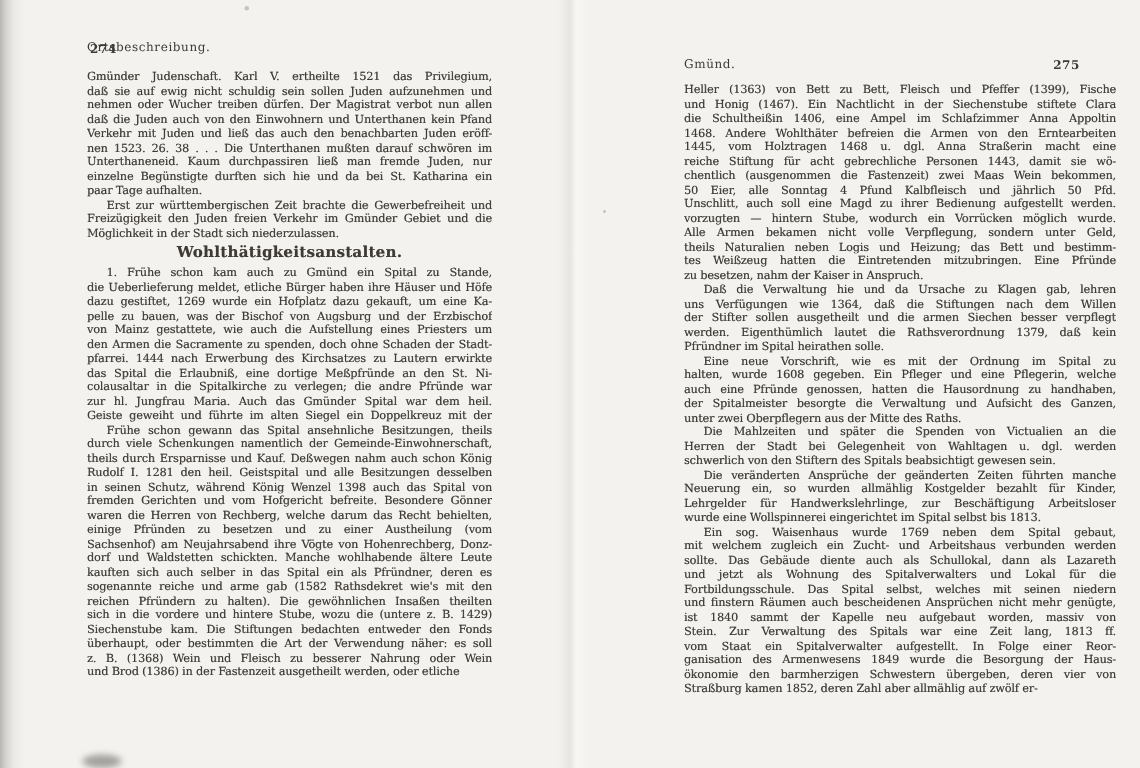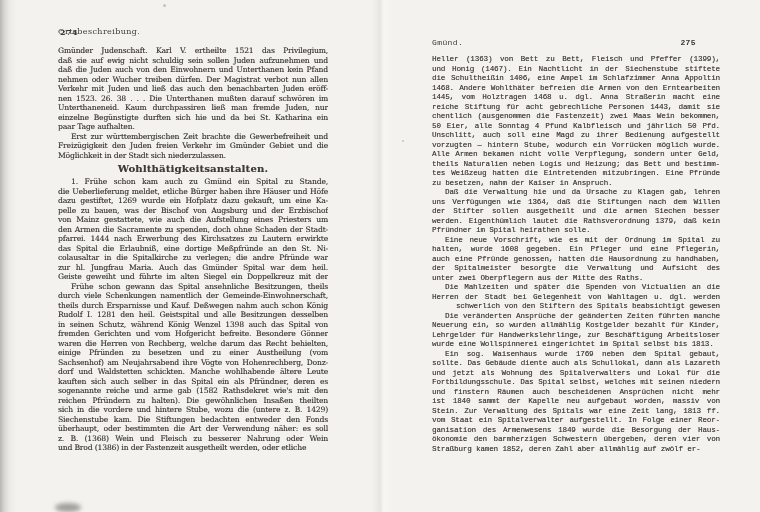--- a/index.html
+++ b/index.html
@@ -23,21 +23,21 @@
     position:absolute;left:55px;top:503px;width:26px;height:9px;
     background:rgba(96,95,92,0.55);border-radius:50%;filter:blur(2px);
   }
   .speck{position:absolute;background:rgba(110,108,102,0.35);border-radius:50%;}
   .speck.s1{left:163px;top:4px;width:3px;height:3px;}
   .speck.s2{left:402px;top:140px;width:2px;height:2px;}
   .speck.s3{left:498px;top:136px;width:2px;height:2px;}
 
   .page{position:absolute;}
   .page-left{left:58px;top:27px;width:270px;}
-  .page-right{left:432px;top:38px;width:288px;font-family:Liberation Mono, monospace;}
+  .page-right{left:456px;top:38px;width:288px;}
 
   .pagehead{position:relative;height:19px;font-size:8px;letter-spacing:0.4px;}
   .page-right .pagehead{height:17px;}
   .pagenum{position:absolute;top:0;font-weight:bold;font-size:8px;}
   .pagenum.pn-left{left:2px;}
   .pagenum.pn-right{right:24px;}
   .runtitle{position:absolute;top:0;left:0;right:0;}
 
   .body{text-shadow:0.2px 0 0 rgba(62,58,52,0.55);}
   .line{
@@ -65,22 +65,22 @@
   <div class="speck s3"></div>
 
   <div class="page page-left">
     <div class="pagehead">
       <span class="pagenum pn-left">274</span>
       <span class="runtitle">Ortsbeschreibung.</span>
     </div>
     <div class="body">
         <div class="line">Gmünder Judenschaft.  Karl V. ertheilte 1521 das Privilegium,</div>
         <div class="line">daß sie auf ewig nicht schuldig sein sollen Juden aufzunehmen und</div>
+        <div class="line">nehmen oder Wucher treiben dürfen. Der Magistrat verbot nun allen</div>
         <div class="line">daß die Juden auch von den Einwohnern und Unterthanen kein Pfand</div>
-        <div class="line">nehmen oder Wucher treiben dürfen. Der Magistrat verbot nun allen</div>
         <div class="line">Verkehr mit Juden und ließ das auch den benachbarten Juden eröff-</div>
         <div class="line">nen 1523. 26. 38 . . .  Die Unterthanen mußten darauf schwören im</div>
         <div class="line">Unterthaneneid.  Kaum durchpassiren ließ man fremde Juden, nur</div>
         <div class="line">einzelne Begünstigte durften sich hie und da bei St. Katharina ein</div>
         <div class="line last">paar Tage aufhalten.</div>
         <div class="line indent">Erst zur württembergischen Zeit brachte die Gewerbefreiheit und</div>
         <div class="line">Freizügigkeit den Juden freien Verkehr im Gmünder Gebiet und die</div>
         <div class="line last">Möglichkeit in der Stadt sich niederzulassen.</div>
         <div class="sect-heading">Wohlthätigkeitsanstalten.</div>
         <div class="line indent">1. Frühe schon kam auch zu Gmünd ein Spital zu Stande,</div>
@@ -146,20 +146,21 @@
         <div class="line">der Spitalmeister besorgte die Verwaltung und Aufsicht des Ganzen,</div>
         <div class="line last">unter zwei Oberpflegern aus der Mitte des Raths.</div>
         <div class="line indent">Die Mahlzeiten und später die Spenden von Victualien an die</div>
         <div class="line">Herren der Stadt bei Gelegenheit von Wahltagen u. dgl. werden</div>
         <div class="line last">schwerlich von den Stiftern des Spitals beabsichtigt gewesen sein.</div>
         <div class="line indent">Die veränderten Ansprüche der geänderten Zeiten führten manche</div>
         <div class="line">Neuerung ein, so wurden allmählig Kostgelder bezahlt für Kinder,</div>
         <div class="line">Lehrgelder für Handwerkslehrlinge, zur Beschäftigung Arbeitsloser</div>
         <div class="line last">wurde eine Wollspinnerei eingerichtet im Spital selbst bis 1813.</div>
         <div class="line indent">Ein sog. Waisenhaus wurde 1769 neben dem Spital gebaut,</div>
+        <div class="line">mit welchem zugleich ein Zucht- und Arbeitshaus verbunden werden</div>
         <div class="line">sollte. Das Gebäude diente auch als Schullokal, dann als Lazareth</div>
         <div class="line">und jetzt als Wohnung des Spitalverwalters und Lokal für die</div>
         <div class="line">Fortbildungsschule.  Das Spital selbst, welches mit seinen niedern</div>
         <div class="line">und finstern Räumen auch bescheidenen Ansprüchen nicht mehr genügte,</div>
         <div class="line">ist 1840 sammt der Kapelle neu aufgebaut worden, massiv von</div>
         <div class="line">Stein.  Zur Verwaltung des Spitals war eine Zeit lang, 1813 ff.</div>
         <div class="line">vom Staat ein Spitalverwalter aufgestellt.  In Folge einer Reor-</div>
         <div class="line">ganisation des Armenwesens 1849 wurde die Besorgung der Haus-</div>
         <div class="line">ökonomie den barmherzigen Schwestern übergeben, deren vier von</div>
         <div class="line last">Straßburg kamen 1852, deren Zahl aber allmählig auf zwölf er-</div>

